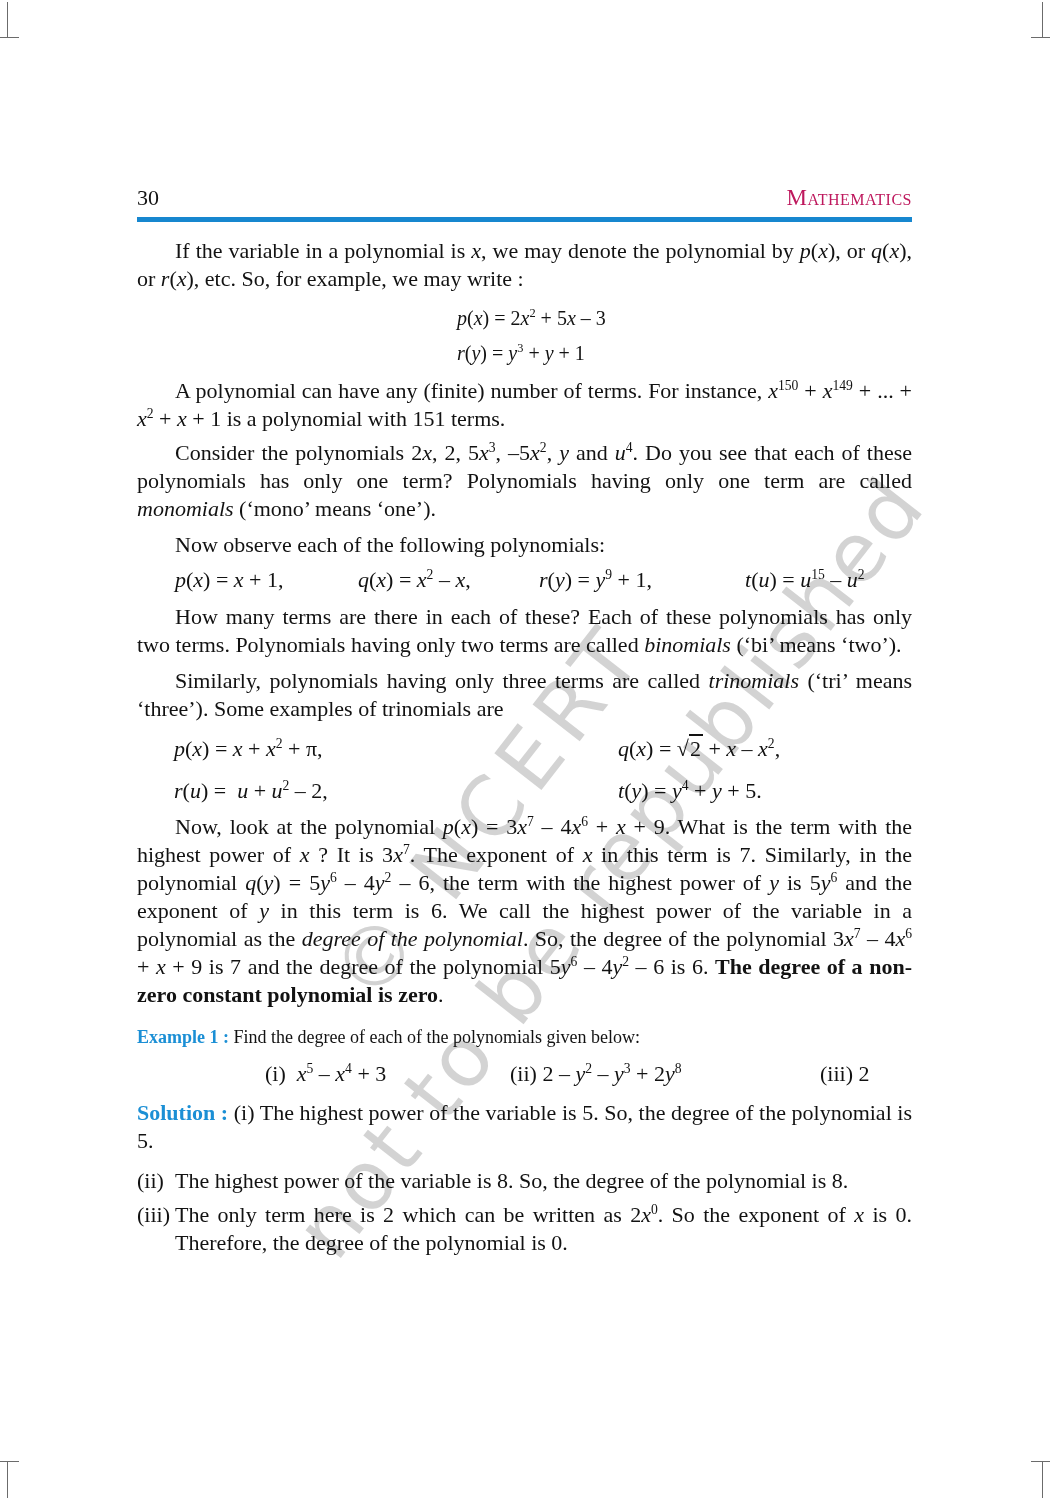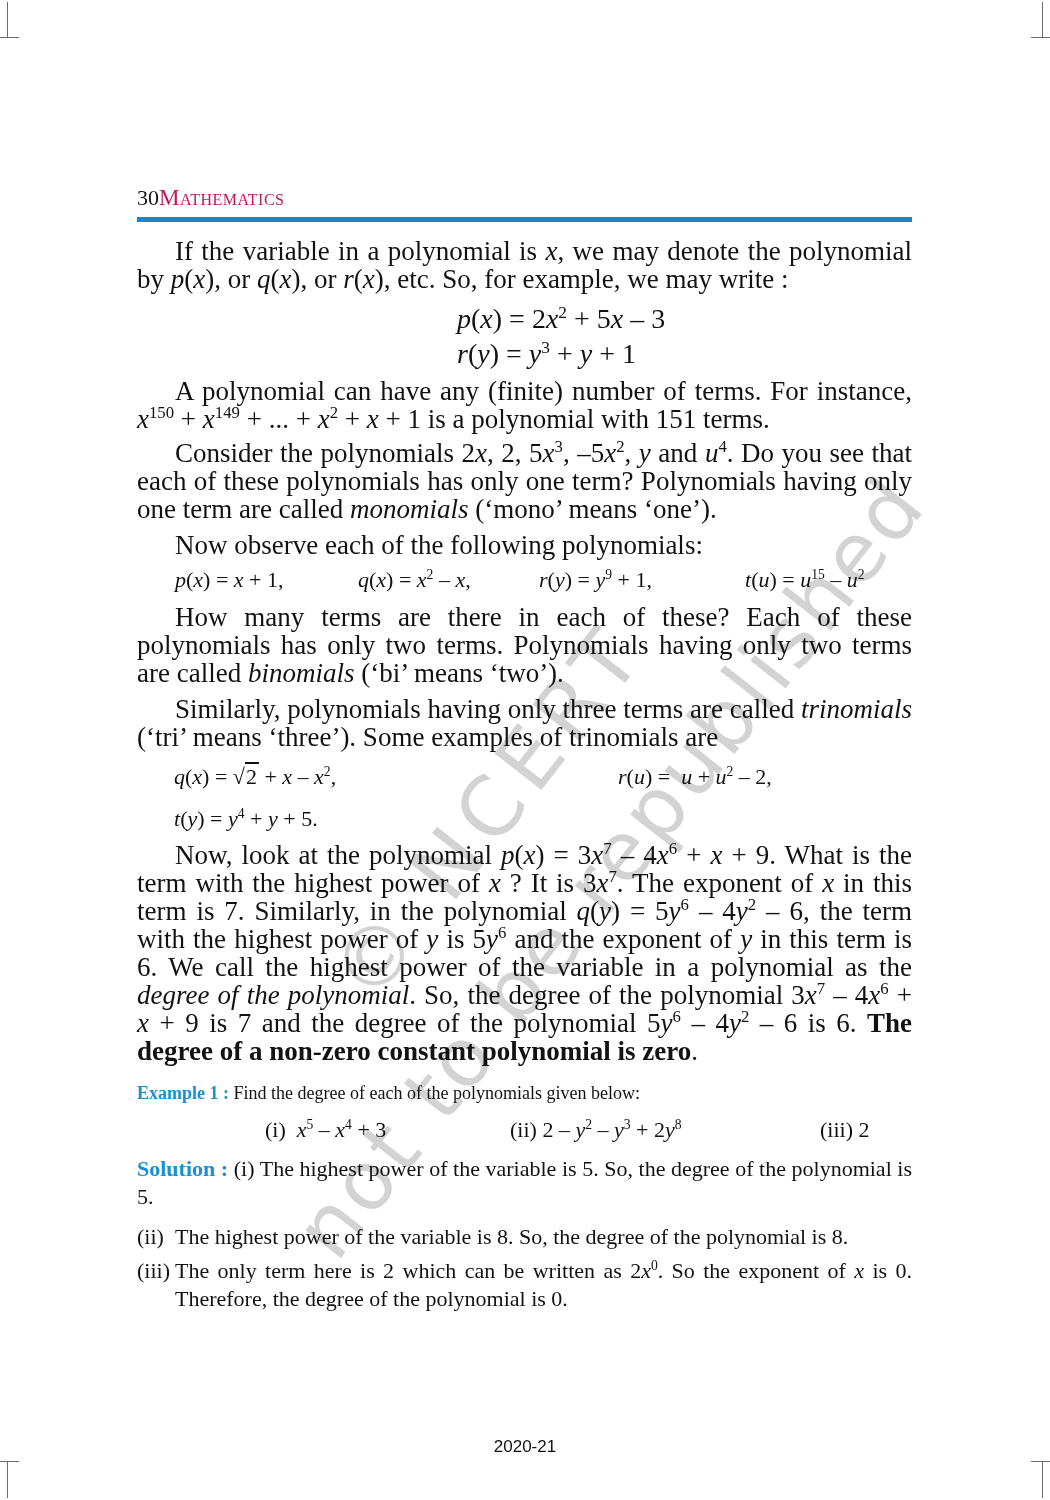--- a/index.html
+++ b/index.html
@@ -13,27 +13,27 @@
   
   .watermark {
     position:absolute; left:90px; top:722px; width:900px;
     transform:rotate(-52deg);
     font-family:"DejaVu Sans",sans-serif; text-align:center;
     color:rgba(110,110,110,0.30); pointer-events:none; z-index:0;
   }
   .watermark .wm1 { font-size:82px; letter-spacing:10px; line-height:130px; }
   .watermark .wm2 { font-size:82px; letter-spacing:4px; line-height:130px; white-space:nowrap; }
   .content { position:absolute; left:137px; top:185px; width:775px; z-index:1; }
-  .header-row { display:flex; align-items:baseline; }
+  .header-row { display:flex; justify-content:space-between; align-items:baseline; }
   .page-num { font-size:22px; }
   .book-title { font-variant:small-caps; font-size:23px; color:#be185d; letter-spacing:0.5px; }
   .rule { height:5px; background:#1787cf; margin-top:6px; }
-  p.body { font-size:27px; line-height:28px; text-align:justify; }
+  p.body { font-size:22px; line-height:28px; text-align:justify; }
   .indent { text-indent:38px; }
-  .eqs { margin:8px 0 6px 320px; font-size:28px; line-height:35px; }
+  .eqs { margin:8px 0 6px 320px; font-size:20px; line-height:35px; }
   .polyrow { position:relative; height:30px; margin-top:8px; font-size:22px; }
   .polyrow span { position:absolute; top:0; white-space:nowrap; }
   .tri-grid { display:grid; grid-template-columns:444px auto; row-gap:10px; margin:10px 0 0 37px;
               font-size:22px; line-height:32px; }
   .ex-head { margin-top:14px; font-size:18px; line-height:28px; }
   .label-blue { color:#1b8fd5; font-weight:bold; }
   .ex-items { position:relative; height:30px; margin-top:10px; font-size:22px; }
   .ex-items span { position:absolute; top:0; white-space:nowrap; }
   .sol { margin-top:8px; font-size:22px; line-height:28px; text-align:justify; }
   .hang { position:relative; padding-left:38px; font-size:22px; line-height:28px; text-align:justify; }
@@ -93,20 +93,21 @@
       <span style="left:221px;"><i>q</i>(<i>x</i>) = <i>x</i><sup>2</sup> – <i>x</i>,</span>
       <span style="left:402px;"><i>r</i>(<i>y</i>) = <i>y</i><sup>9</sup> + 1,</span>
       <span style="left:608px;"><i>t</i>(<i>u</i>) = <i>u</i><sup>15</sup> – <i>u</i><sup>2</sup></span>
     </div>
 
     <p class="body indent" style="margin-top:6px;">How many terms are there in each of these? Each of these polynomials has only two terms. Polynomials having only two terms are called <i>binomials</i> (‘bi’ means ‘two’).</p>
 
     <p class="body indent" style="margin-top:8px;">Similarly, polynomials having only three terms are called <i>trinomials</i> (‘tri’ means ‘three’). Some examples of trinomials are</p>
 
     <div class="tri-grid">
+      <div><i>p</i>(<i>x</i>) = <i>x</i> + <i>x</i><sup>2</sup> + π,</div>
       <div><i>q</i>(<i>x</i>) = √<span class="rad">2</span> + <i>x</i> – <i>x</i><sup>2</sup>,</div>
       <div><i>r</i>(<i>u</i>) = &nbsp;<i>u</i> + <i>u</i><sup>2</sup> – 2,</div>
       <div><i>t</i>(<i>y</i>) = <i>y</i><sup>4</sup> + <i>y</i> + 5.</div>
     </div>
 
     <p class="body indent" style="margin-top:6px;">Now, look at the polynomial <i>p</i>(<i>x</i>) = 3<i>x</i><sup>7</sup> – 4<i>x</i><sup>6</sup> + <i>x</i> + 9. What is the term with the highest power of <i>x</i> ? It is 3<i>x</i><sup>7</sup>. The exponent of <i>x</i> in this term is 7. Similarly, in the polynomial <i>q</i>(<i>y</i>) = 5<i>y</i><sup>6</sup> – 4<i>y</i><sup>2</sup> – 6, the term with the highest power of <i>y</i> is 5<i>y</i><sup>6</sup> and the exponent of <i>y</i> in this term is 6. We call the highest power of the variable in a polynomial as the <i>degree of the polynomial</i>. So, the degree of the polynomial 3<i>x</i><sup>7</sup> – 4<i>x</i><sup>6</sup> + <i>x</i> + 9 is 7 and the degree of the polynomial 5<i>y</i><sup>6</sup> – 4<i>y</i><sup>2</sup> – 6 is 6. <b>The degree of a non-zero constant polynomial is zero</b>.</p>
 
     <p class="ex-head">
       <span class="label-blue">Example 1 :</span>
       <span>Find the degree of each of the polynomials given below:</span>
@@ -128,15 +129,14 @@
       <span>The highest power of the variable is 8. So, the degree of the polynomial is 8.</span>
     </div>
 
     <div class="hang m3">
       <span class="marker">(iii)</span>
       <span>The only term here is 2 which can be written as 2<i>x</i><sup>0</sup>. So the exponent of <i>x</i> is 0. Therefore, the degree of the polynomial is 0.</span>
     </div>
 
   </div>
 
-  <div class="footer">2020-21</div>
 
 </div>
 
 </body></html>

